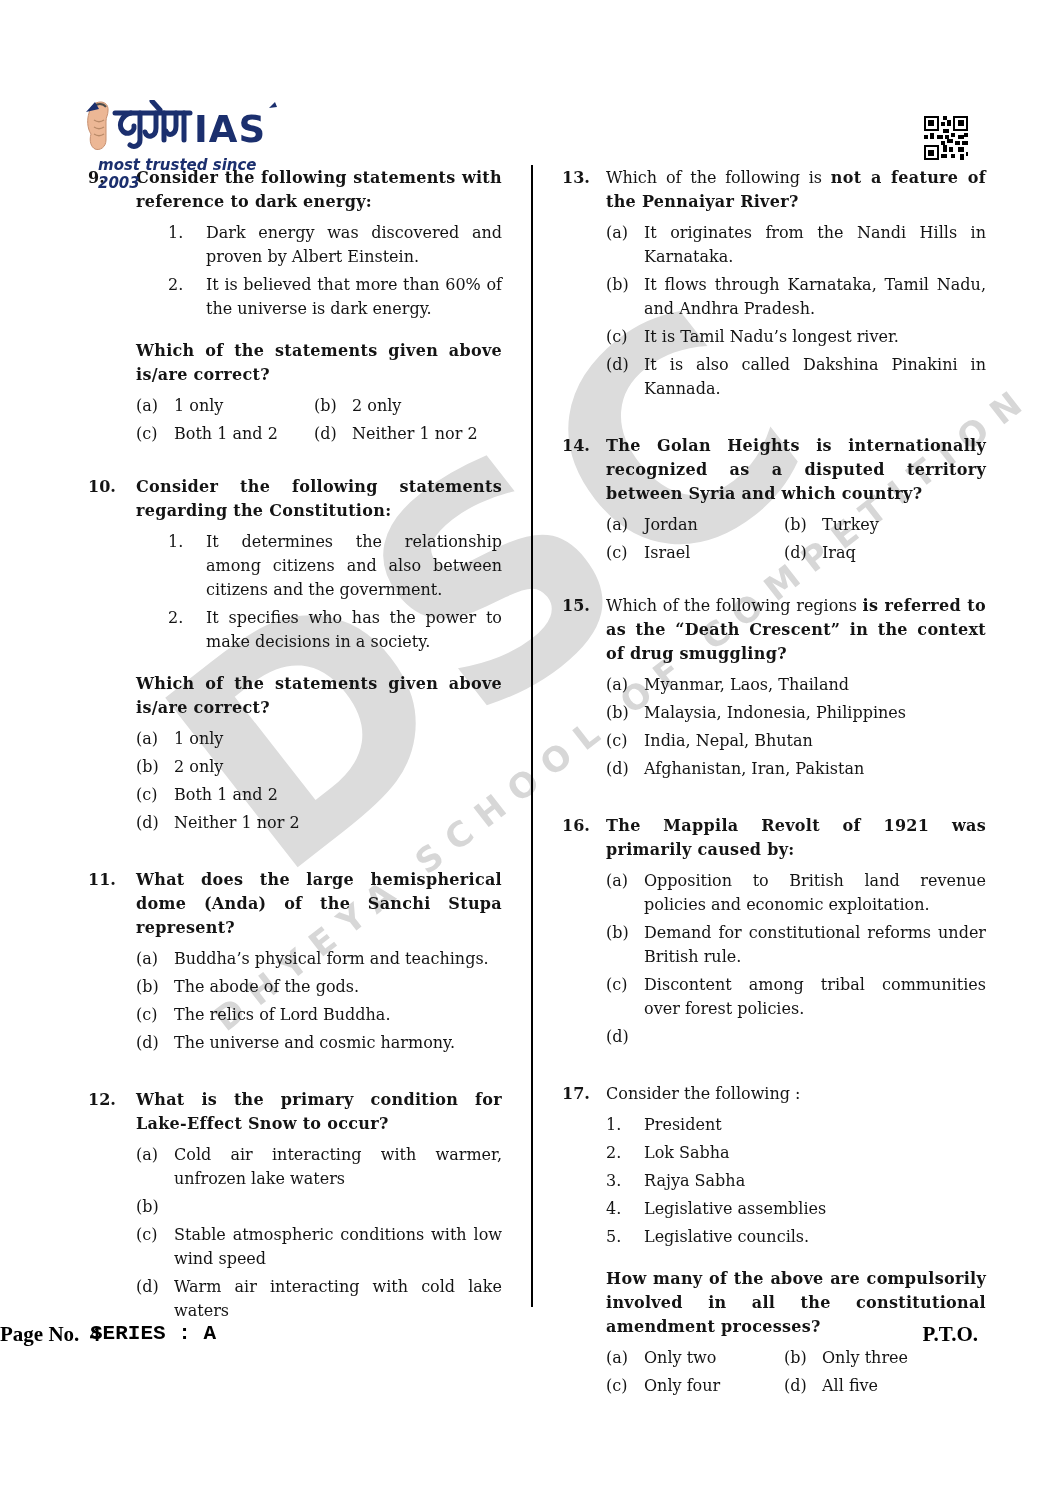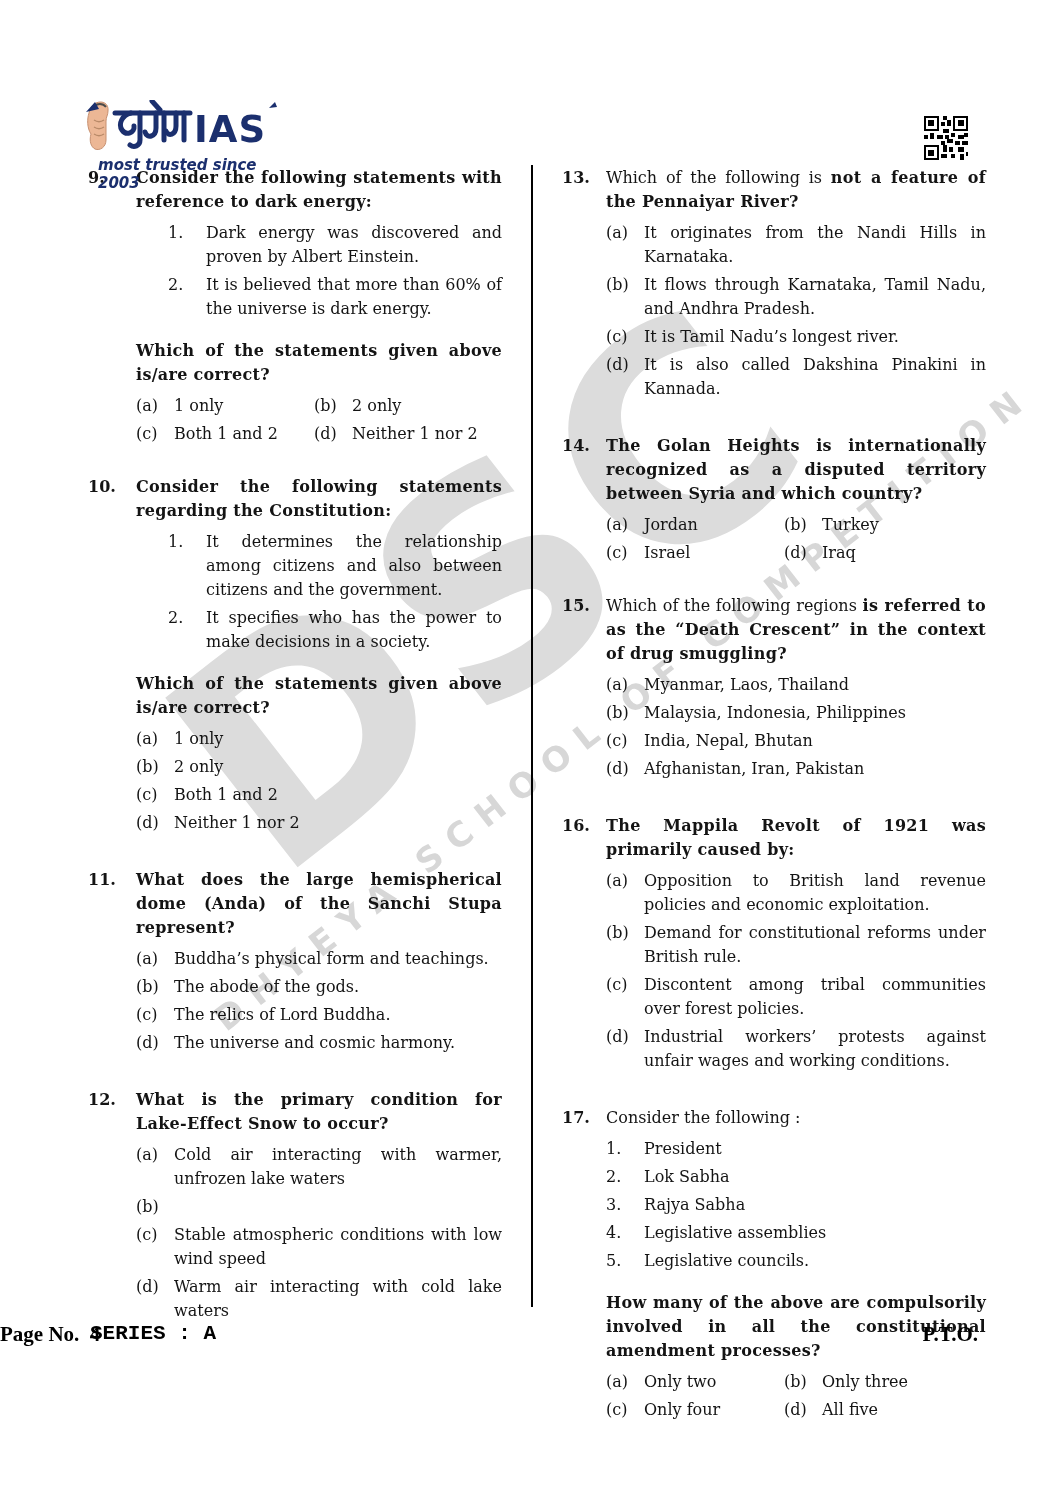--- a/index.html
+++ b/index.html
@@ -349,21 +349,20 @@
             <div class="opt">
               <span class="opt-label">(b)</span>
               <span class="opt-text">Demand for constitutional reforms under British rule.</span>
             </div>
             <div class="opt">
               <span class="opt-label">(c)</span>
               <span class="opt-text">Discontent among tribal communities over forest policies.</span>
             </div>
             <div class="opt">
               <span class="opt-label">(d)</span>
-              <span class="opt-text">Industrial workers’ protests against unfair wages and working conditions.</span>
             </div>
           </div>
         </div>
       </article>
       <article class="question">
         <div class="q-num">17.</div>
         <div class="q-body">
           <p class="q-title"><span class="r">Consider the following :</span></p>
           <div class="stmts">
             <div class="stmt">

